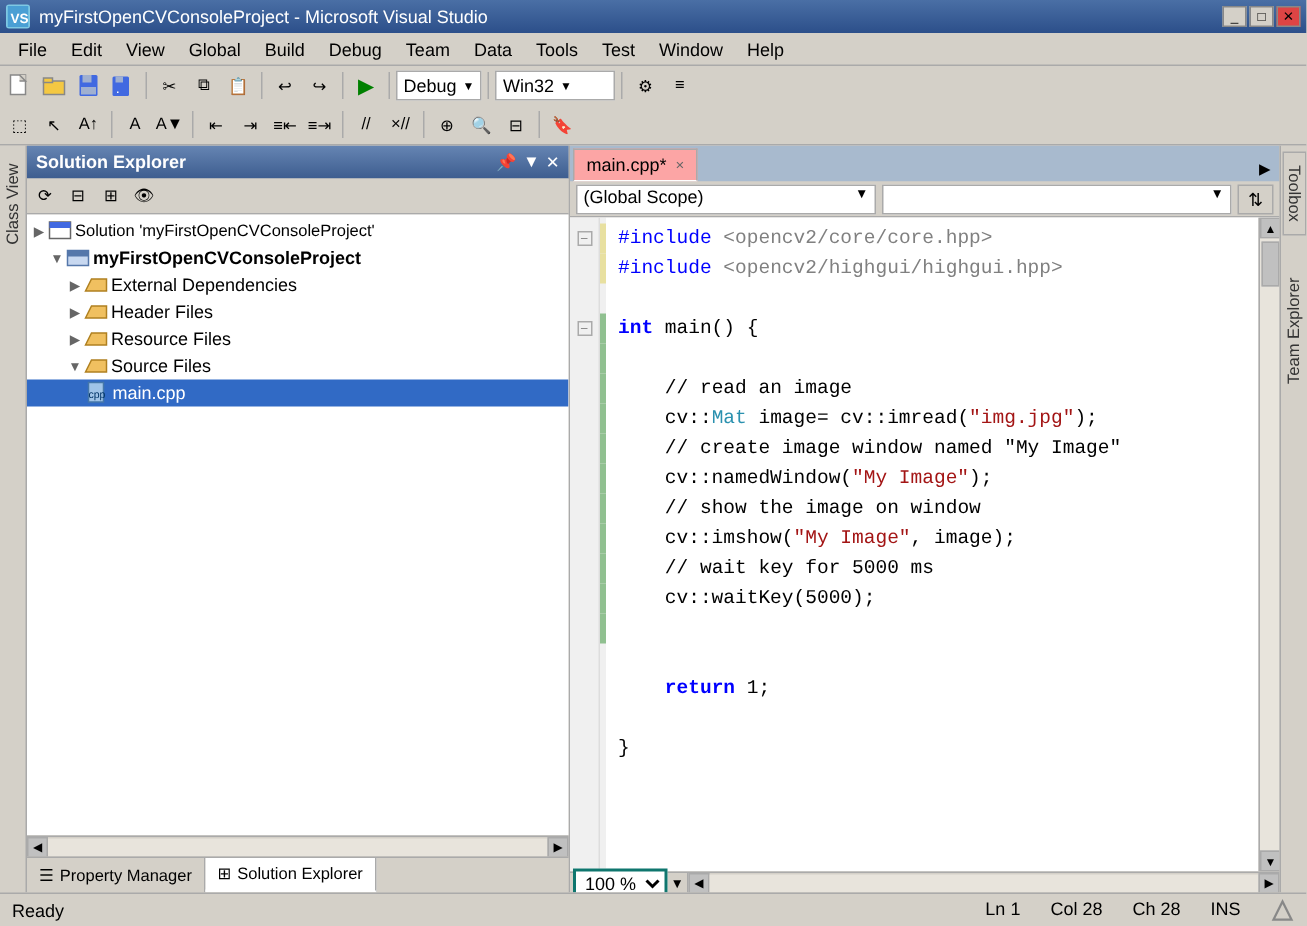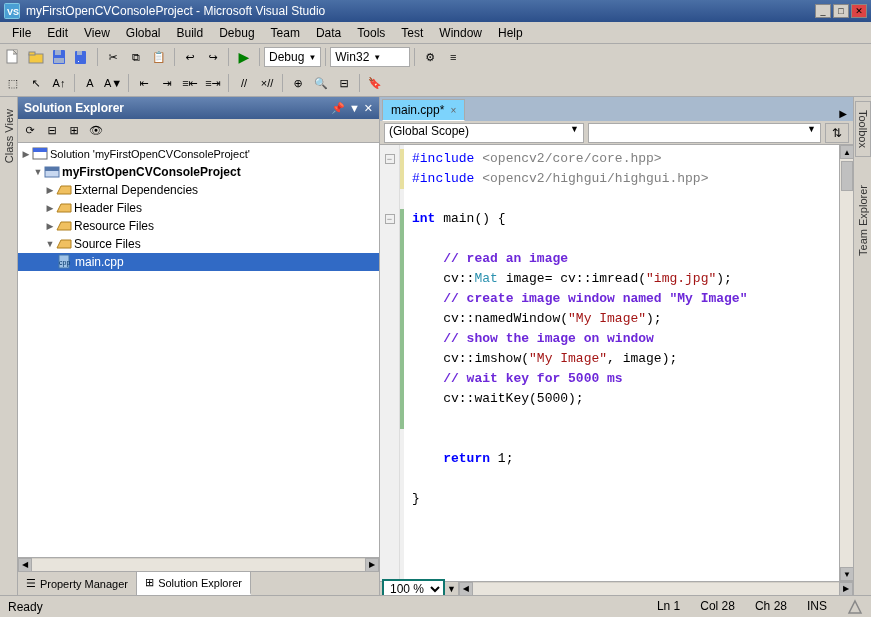--- a/index.html
+++ b/index.html
@@ -329,21 +329,21 @@
       padding: 2px 8px;
       background: #d4e0ec;
       border: 1px solid #aaa;
       border-bottom: none;
       font-size: 12px;
       cursor: pointer;
       gap: 6px;
       height: 22px;
     }
     .editor-tab.active {
-      background: #7dd3fc;
+      background: #fca5a5;
       border-bottom: 1px solid white;
     }
     .editor-tab-close {
       font-size: 10px;
       color: #666;
       cursor: pointer;
     }
     .editor-tab-arrow {
       margin-left: auto;
       font-size: 10px;
@@ -476,21 +476,21 @@
       white-space: nowrap;
     }
     .status-right {
       margin-left: auto;
       display: flex;
       gap: 20px;
     }
 
     
     .code-keyword { color: #0000ff; font-weight: bold; }
-    .code-comment { color: #6d28d9; font-weight: bold; }
+    .code-comment { color: #000000; }
     .code-string { color: #a31515; }
     .code-preprocessor { color: #0000ff; }
   </style>
 </head>
 <body>
 
 <div class="title-bar">
   <div class="title-bar-left">
     <div class="title-bar-icon">
       <svg width="14" height="14" viewBox="0 0 14 14">

